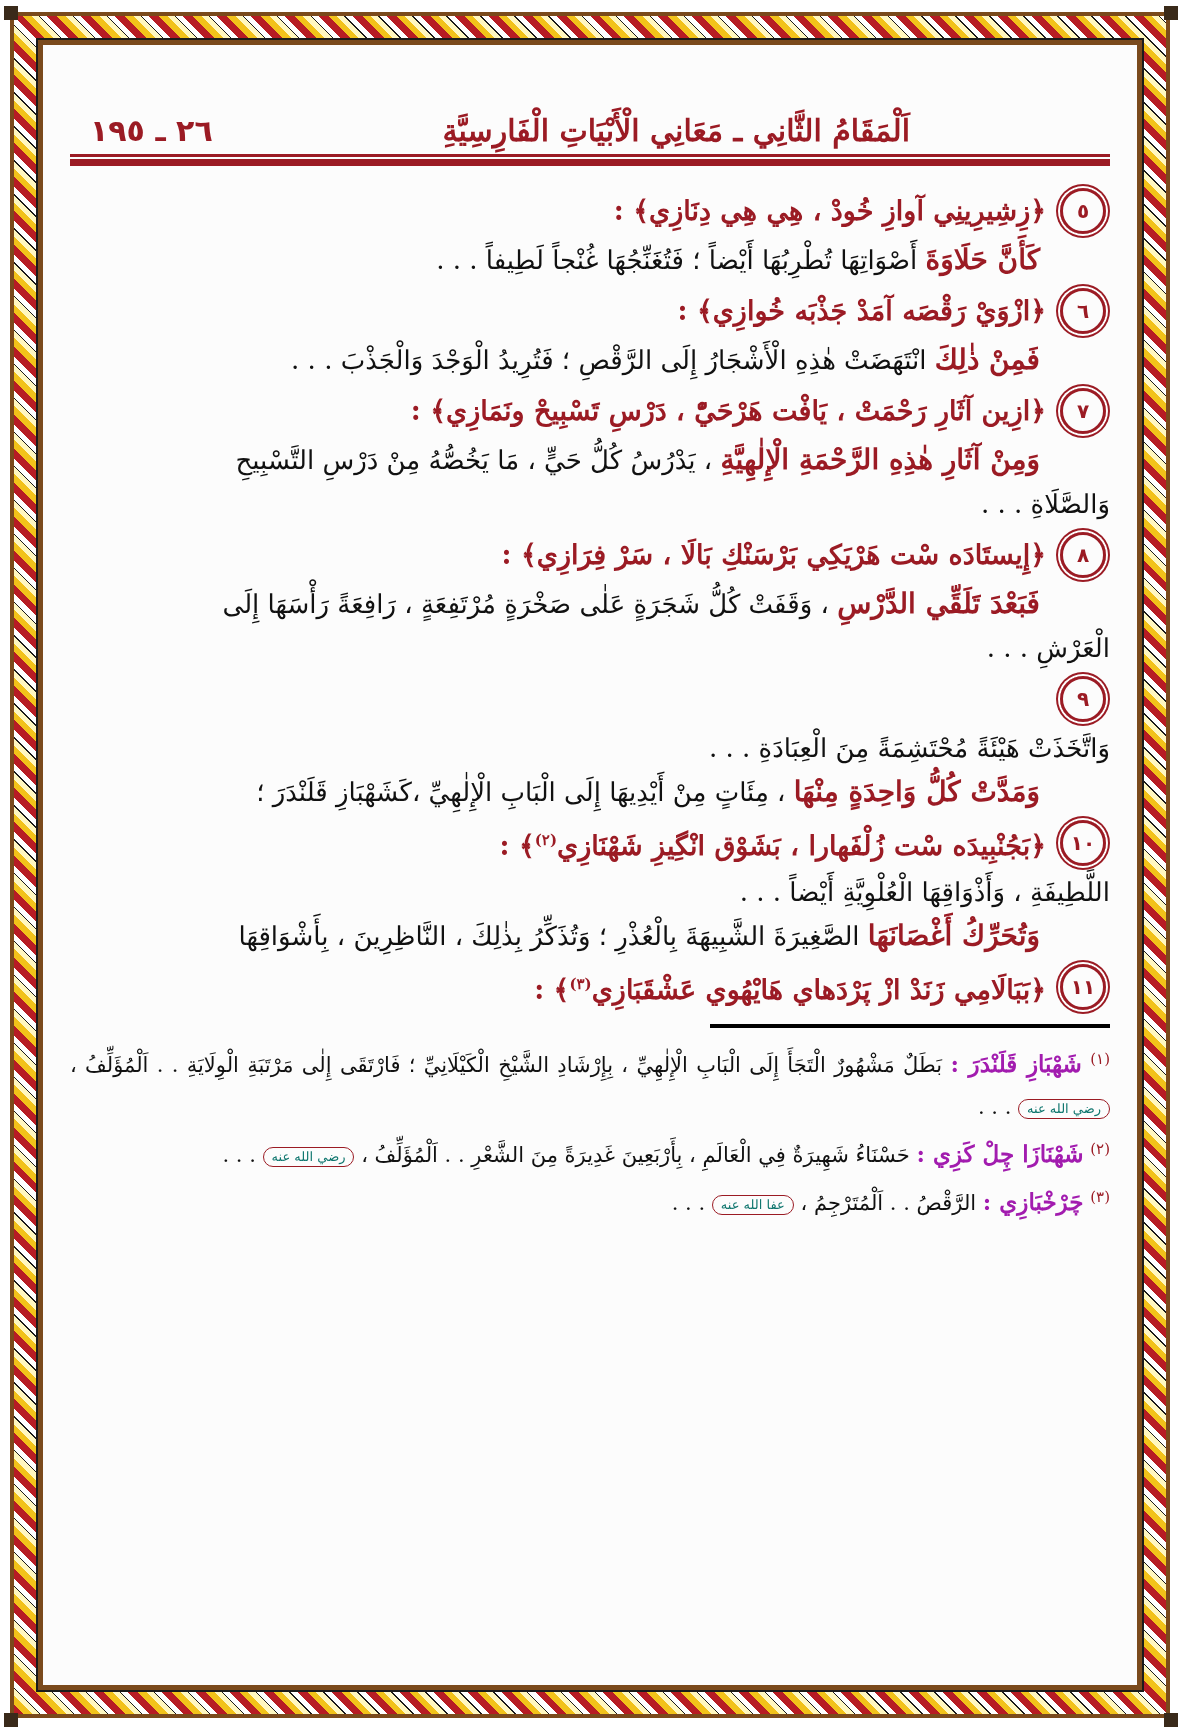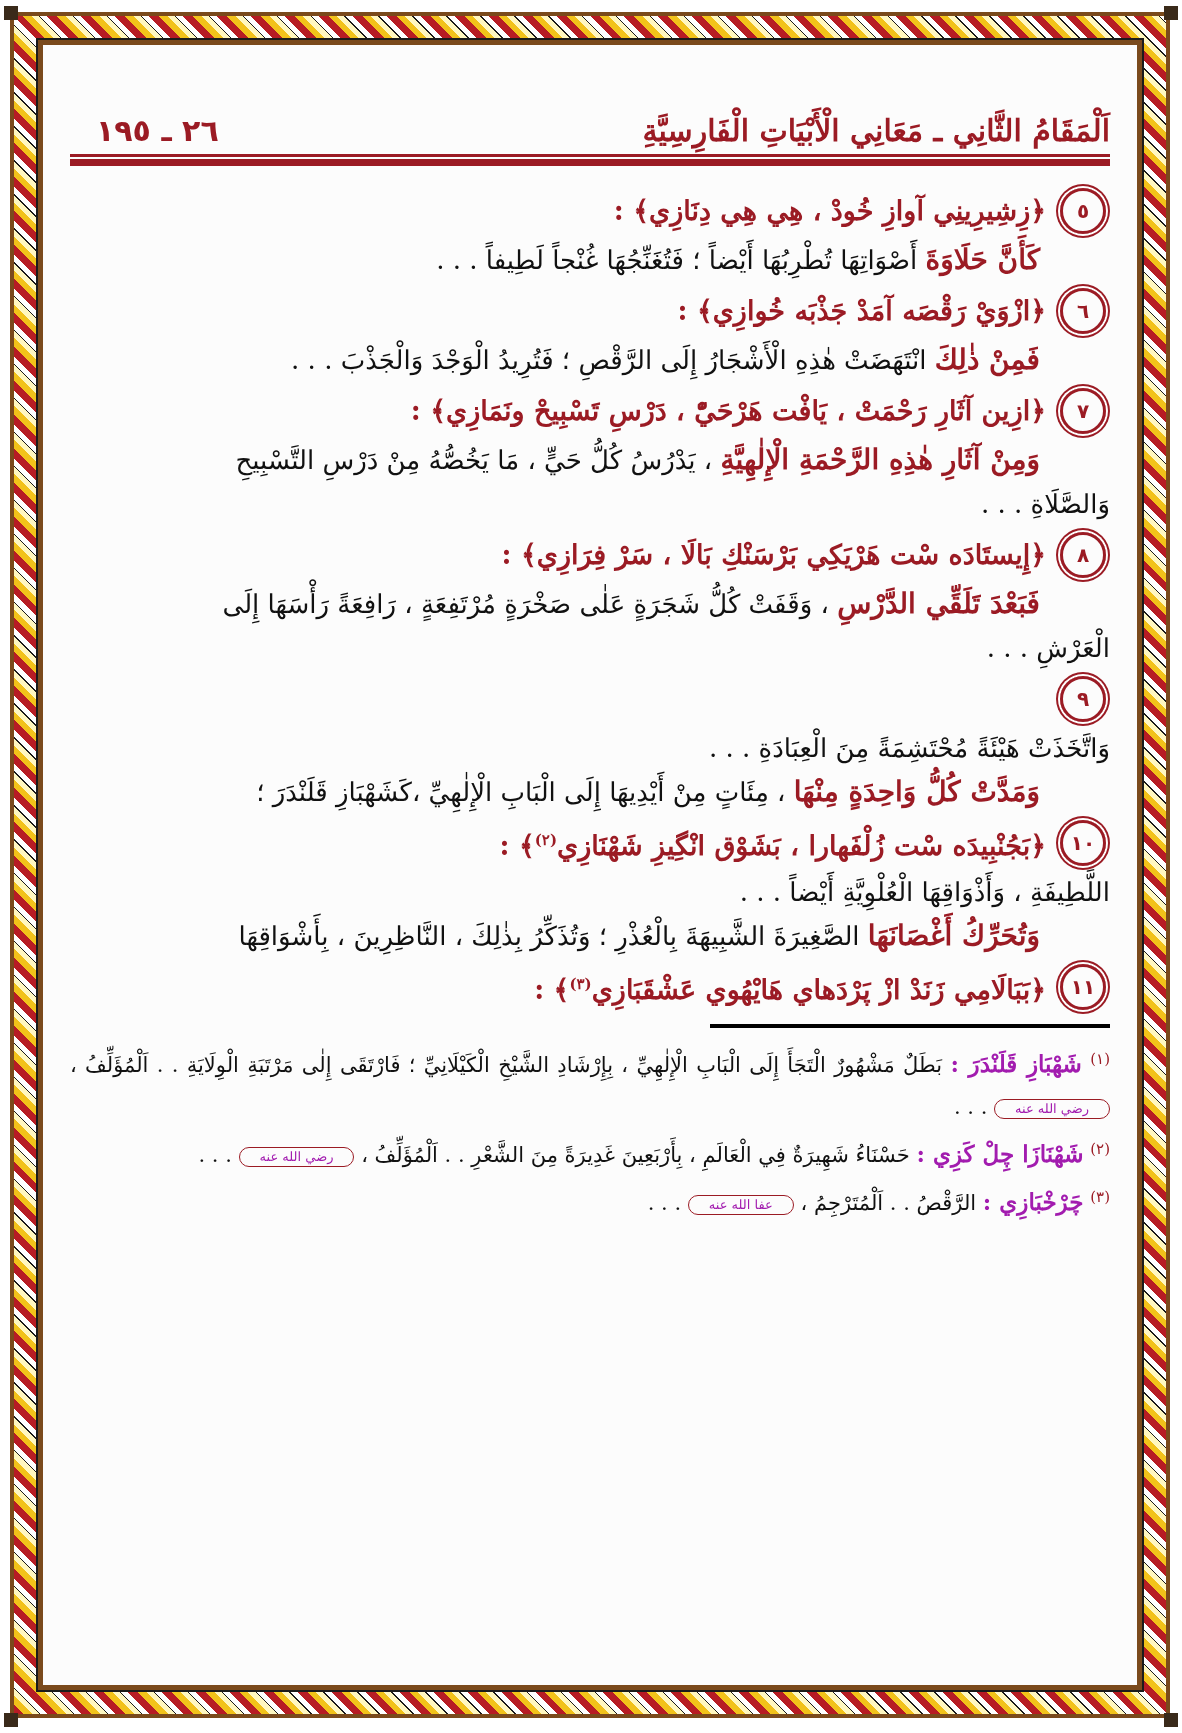--- a/index.html
+++ b/index.html
@@ -31,25 +31,26 @@
     position: absolute; left: 70px; top: 90px; width: 1040px;
     direction: rtl;
   }
   .header {
     display: flex; justify-content: space-between; align-items: flex-end;
     height: 58px;
     color: #9b1b24;
   }
   .header .title {
     font-family: "DejaVu Serif", serif; font-size: 30px; font-weight: bold;
+    margin-right: 200px;
   }
   .header .pageno {
     font-family: "DejaVu Sans", sans-serif; font-size: 30px; font-weight: bold;
     direction: rtl;
-    margin-left: 26px;
+    margin-left: 20px;
   }
   .rule {
     margin-top: 6px;
     border-top: 3px solid #9b1b24;
     height: 2px;
     border-bottom: 7px solid #9b1b24;
   }
   .body-text { margin-top: 22px; }
   .verse {
     display: flex; align-items: center;
@@ -86,22 +87,22 @@
     margin-right: 0;
   }
   .footnotes { margin-top: 10px; }
   .fn {
     font-family: "DejaVu Serif", serif; font-size: 21px; line-height: 42px;
     color: #111; text-align: justify;
   }
   .fn .fn-num { color: #9b1b24; font-size: 15px; vertical-align: super; }
   .fn .fn-term { color: #a21caf; font-weight: bold; font-size: 23px; }
   .honor {
-    display: inline-block; color: #a21caf; font-size: 13px;
-    border: 1px solid #9b1b24; border-radius: 12px; padding: 0 20px; line-height: 18px;
+    display: inline-block; color: #0f766e; font-size: 13px;
+    border: 1px solid #9b1b24; border-radius: 12px; padding: 0 8px; line-height: 18px;
     vertical-align: middle;
   }
 </style>
 </head>
 <body>
 
 <div class="frame-outer">
   <div class="frame-inner"></div>
 </div>
 <div class="corner-tip" style="left:4px;top:6px;"></div>

